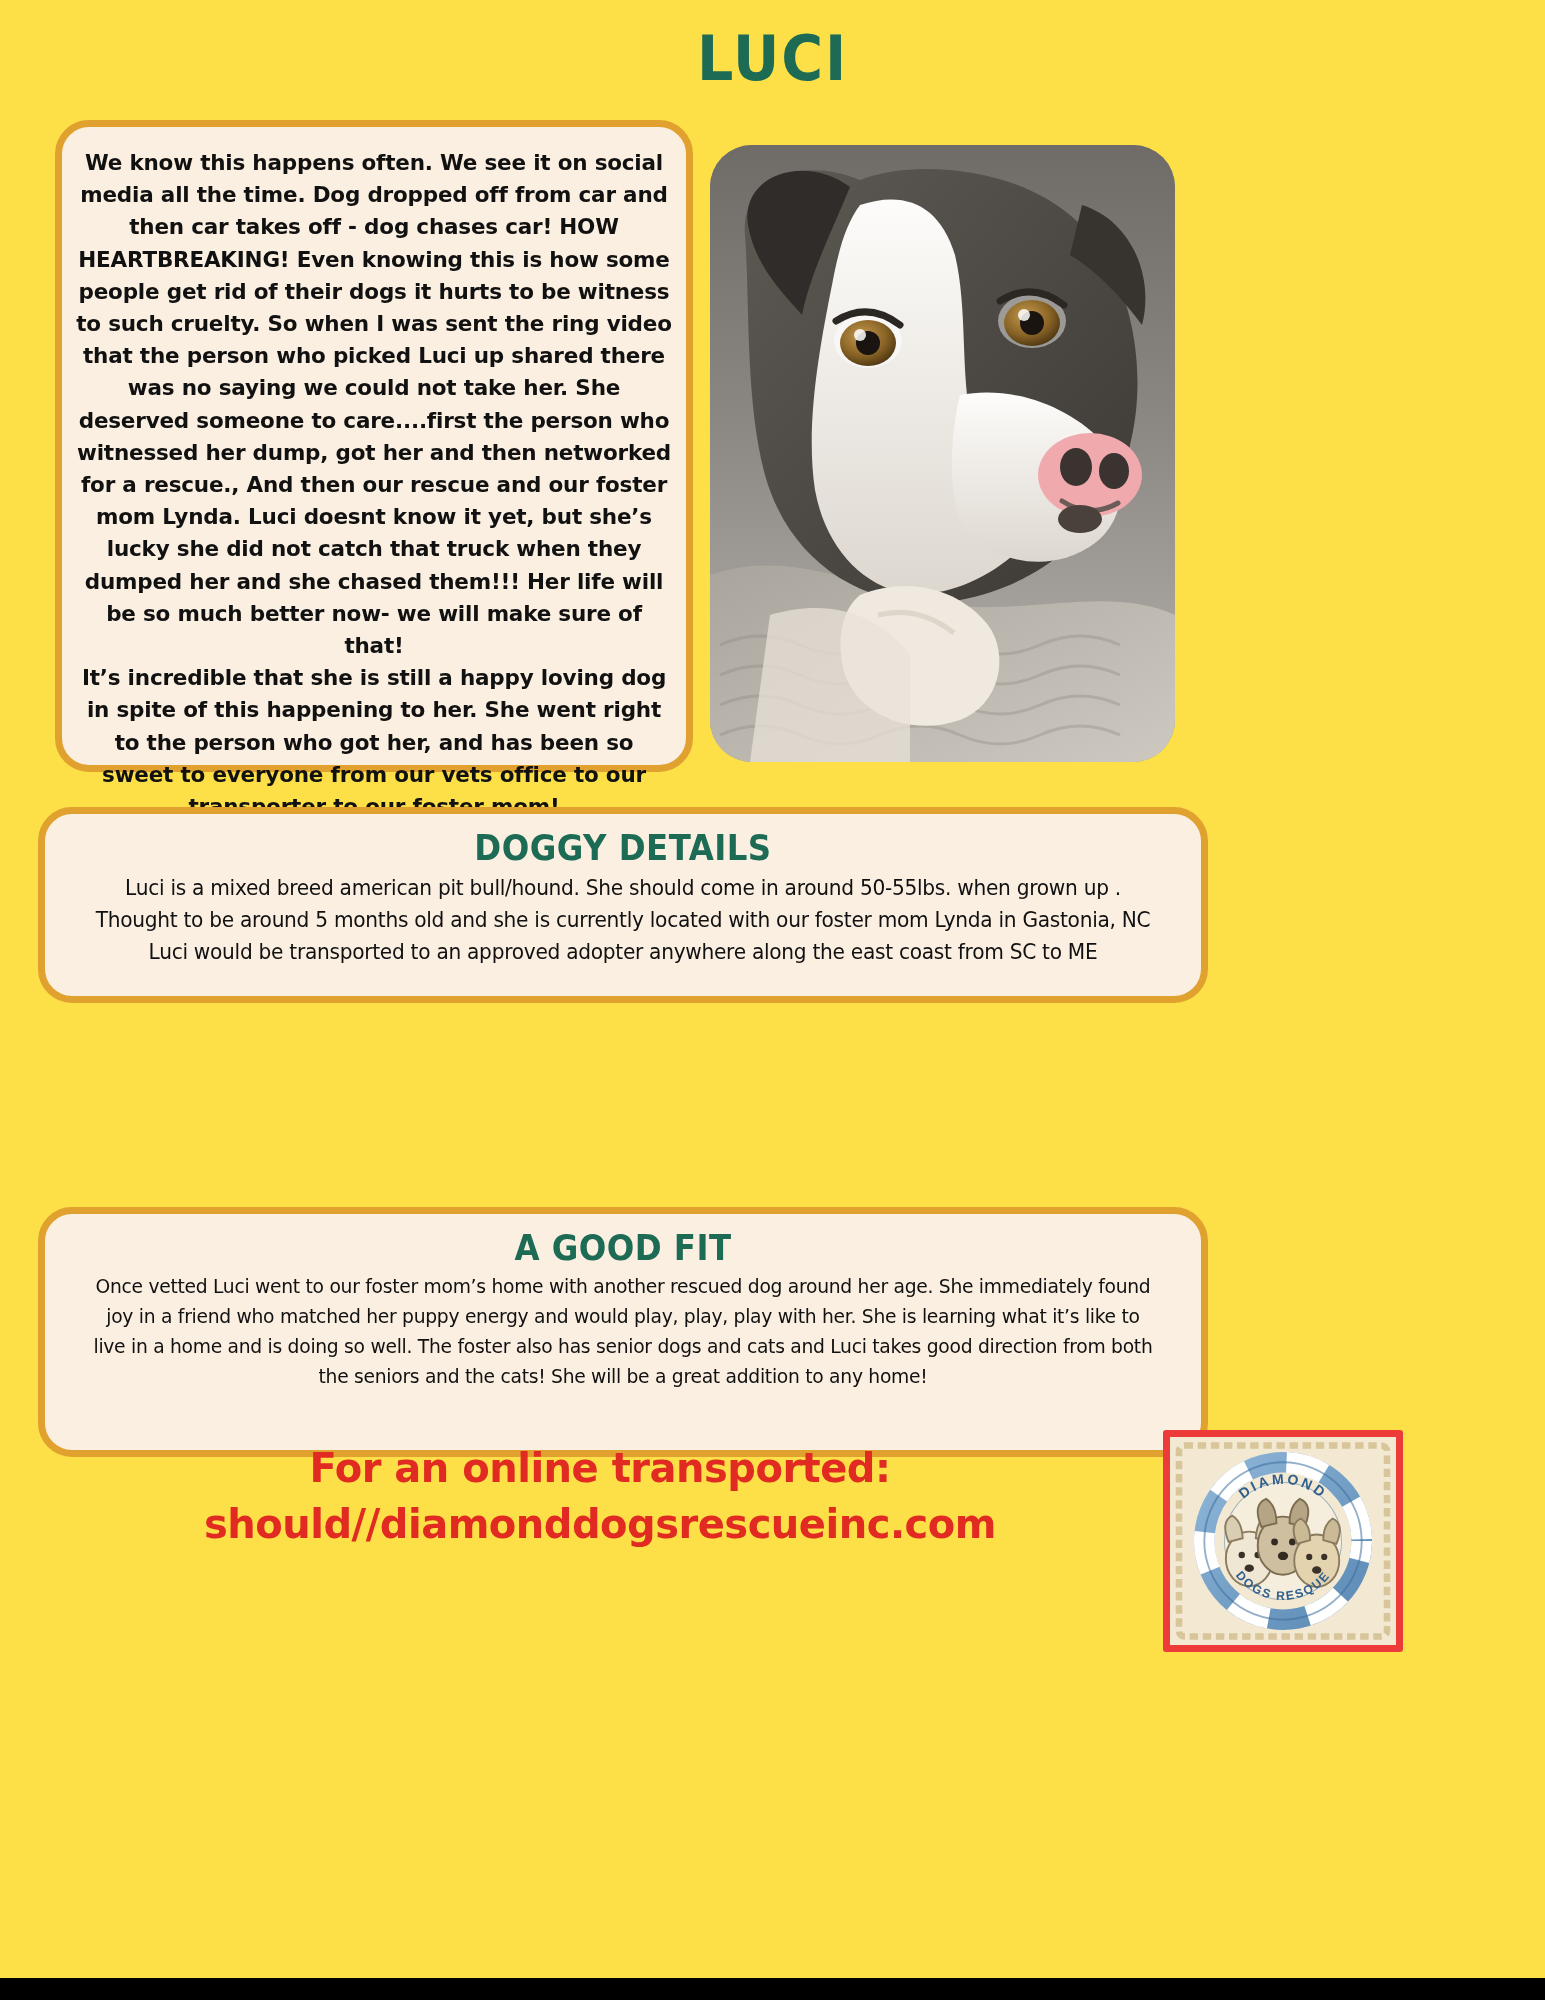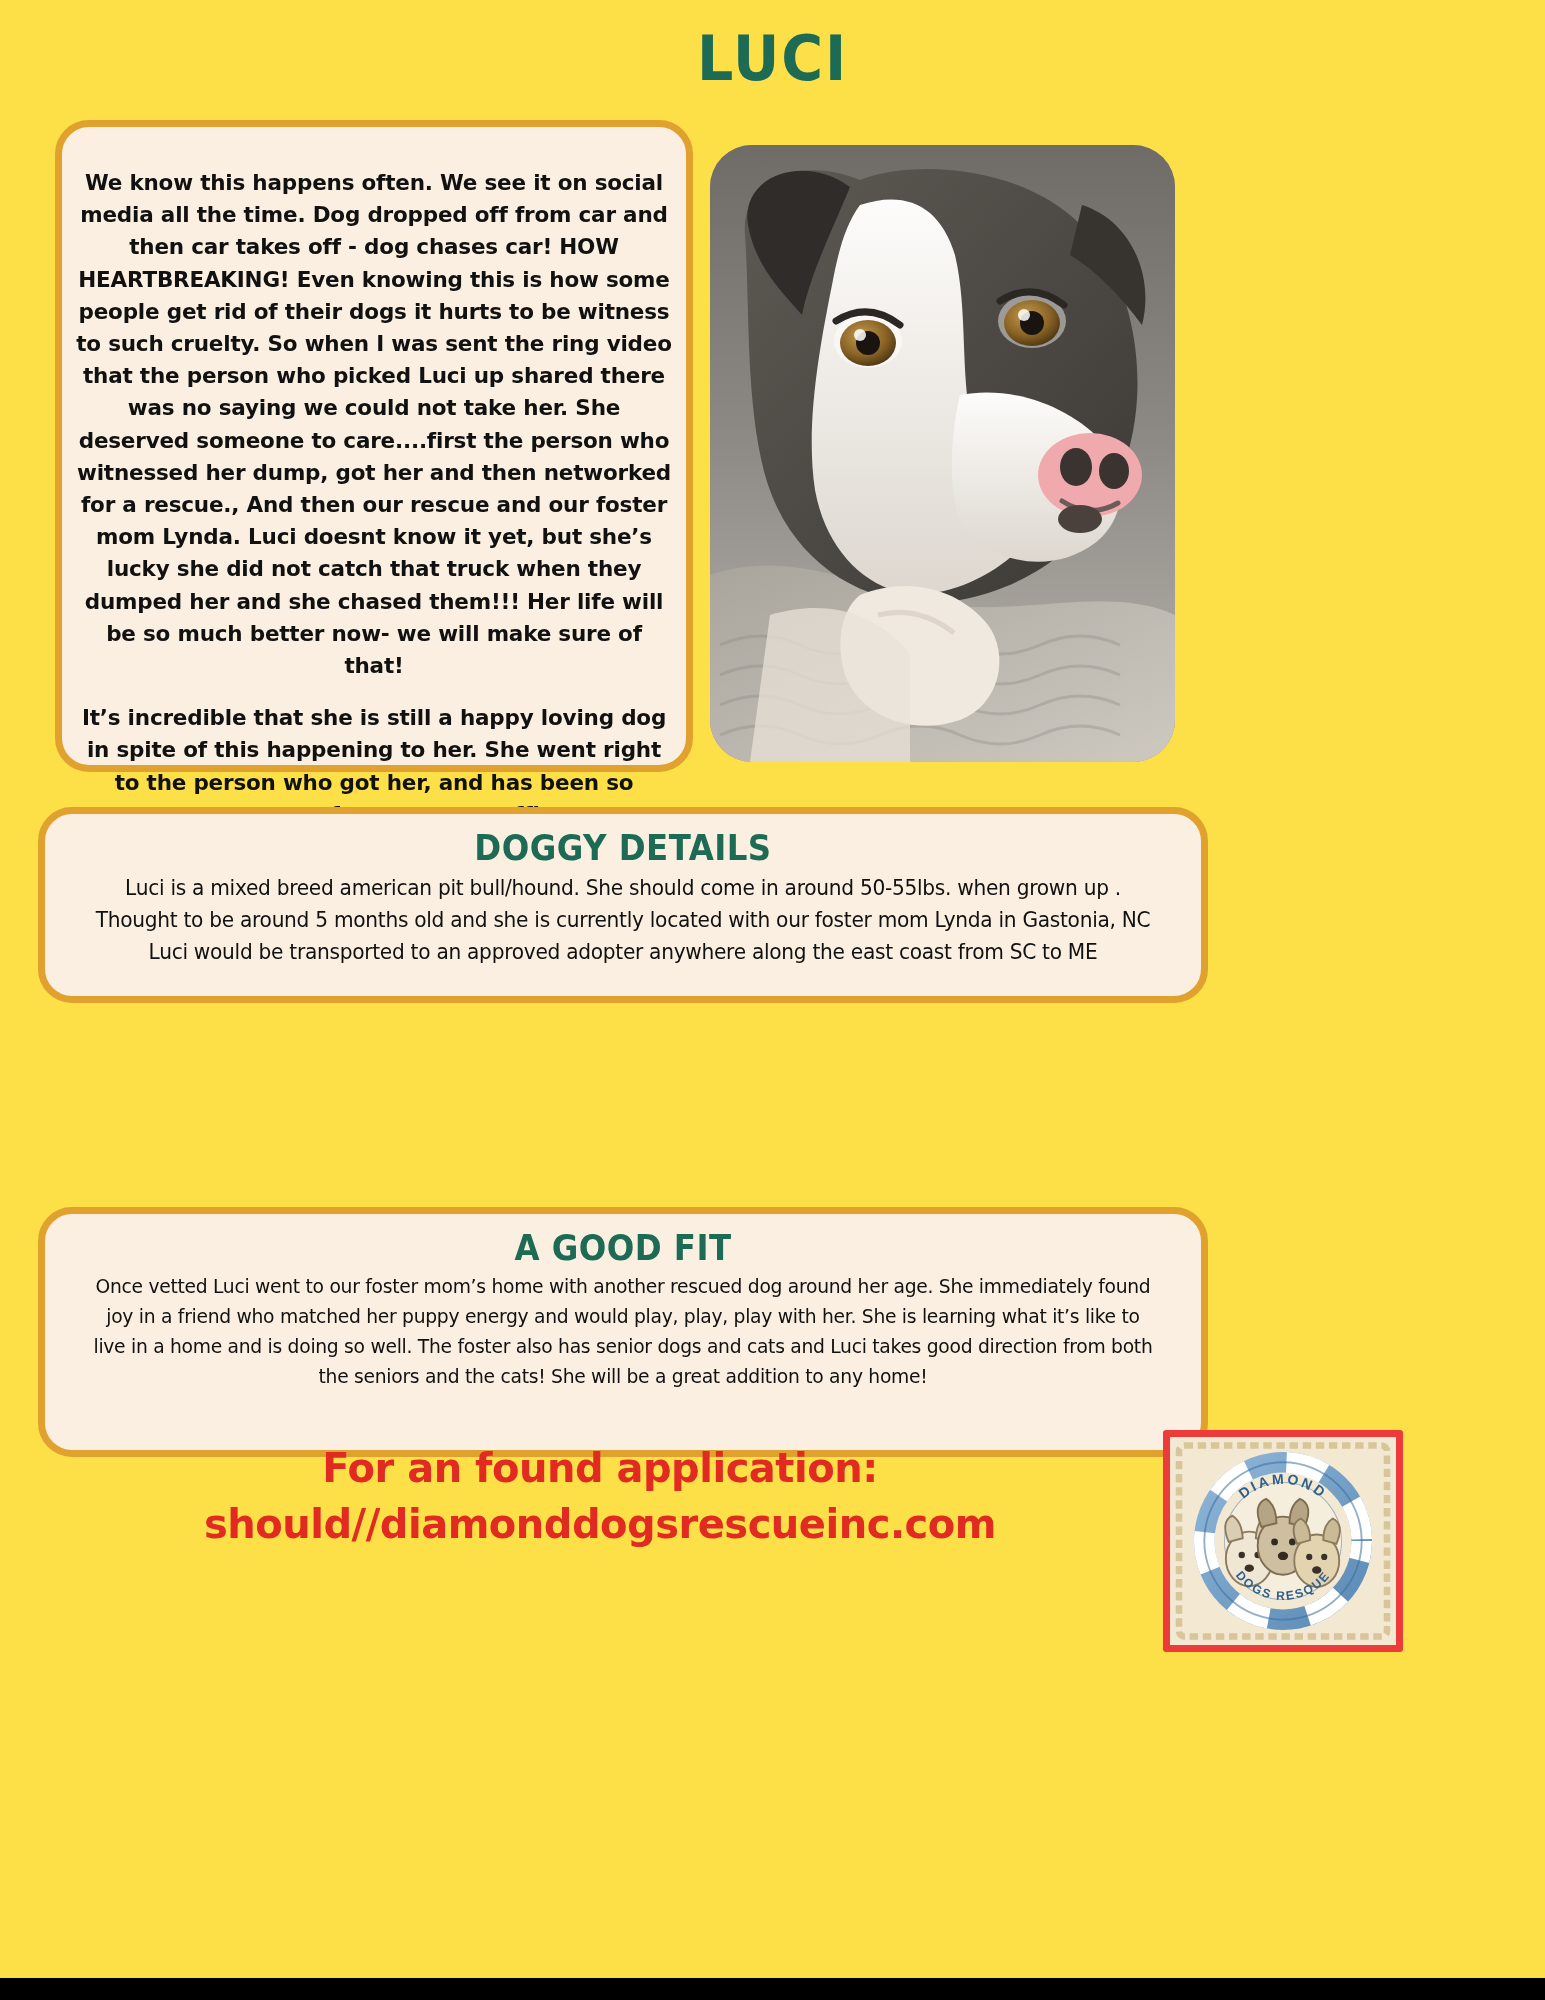--- a/index.html
+++ b/index.html
@@ -47,21 +47,20 @@
     padding: 20px 14px 14px 14px;
   }
   .story-text {
     text-align: center;
     font-family: "DejaVu Sans", sans-serif;
     font-weight: 700;
     font-size: 21.5px;
     line-height: 32.2px;
     color: #111111;
     letter-spacing: -0.2px;
-    margin-top: 20px;
   }
 
   
   .photo-frame {
     position: absolute;
     left: 710px;
     top: 145px;
     width: 465px;
     height: 617px;
     border-radius: 42px;
@@ -244,21 +243,21 @@
   </div>
 
 
   <div class="card sec-card" id="card-fit">
     <div class="sec-heading">A GOOD FIT</div>
     <div class="sec-body">Once vetted Luci went to our foster mom’s home with another rescued dog around her age.  She immediately found joy in a friend who matched her puppy energy and would play, play, play with her.  She is learning what it’s like to live in a home and is doing so well.  The foster also has senior dogs and cats and Luci takes good direction from both the seniors and the cats!  She will be a great  addition to any home!</div>
   </div>
 
   <div class="footer">
     <div class="footer-text">
-      <div>For an found application:</div>
+      <div>For an online transported:</div>
       <div>should//diamonddogsrescueinc.com</div>
     </div>
   </div>
 
   <div class="logo-box">
     <svg viewBox="0 0 240 222" aria-hidden="true">
       <defs>
         <linearGradient id="ringG" x1="0" y1="0" x2="1" y2="1">
           <stop offset="0%" stop-color="#8fb6d8"></stop>
           <stop offset="100%" stop-color="#5b8ab5"></stop>

